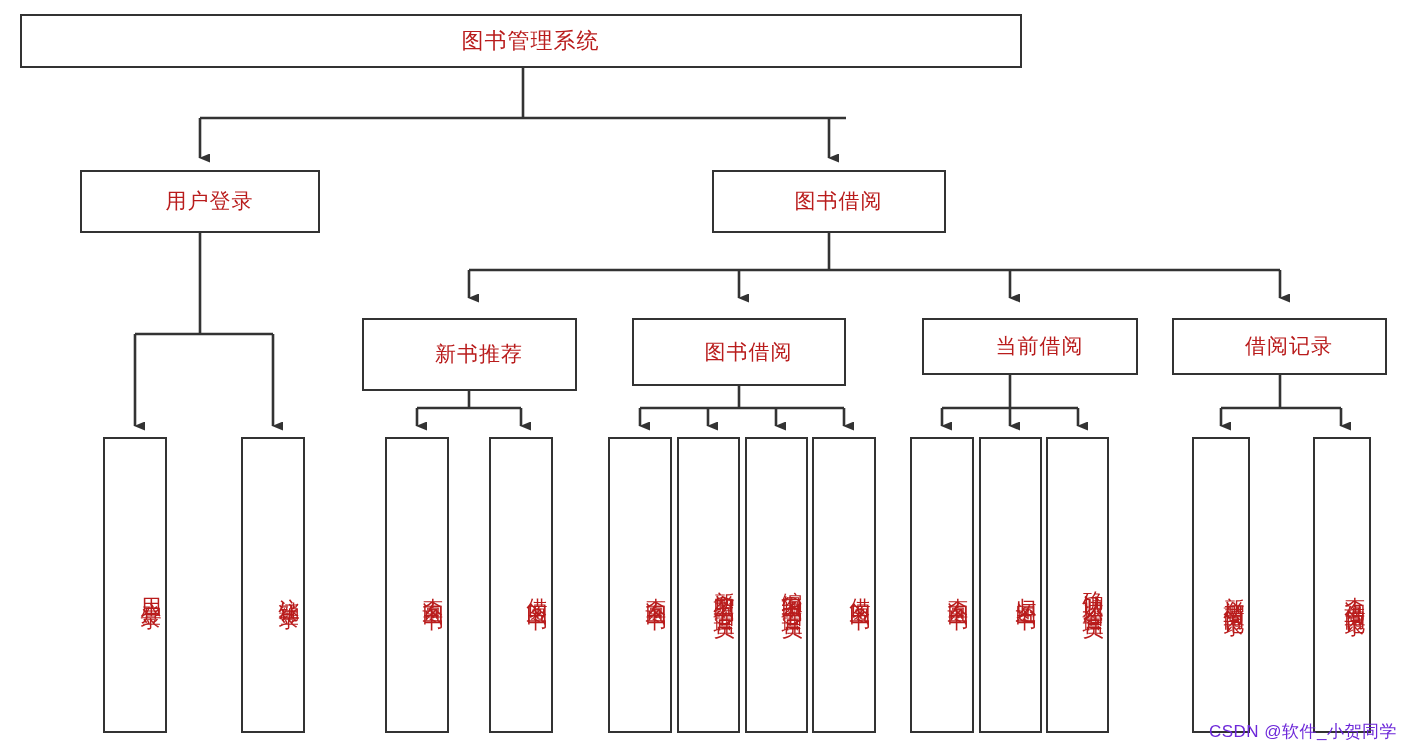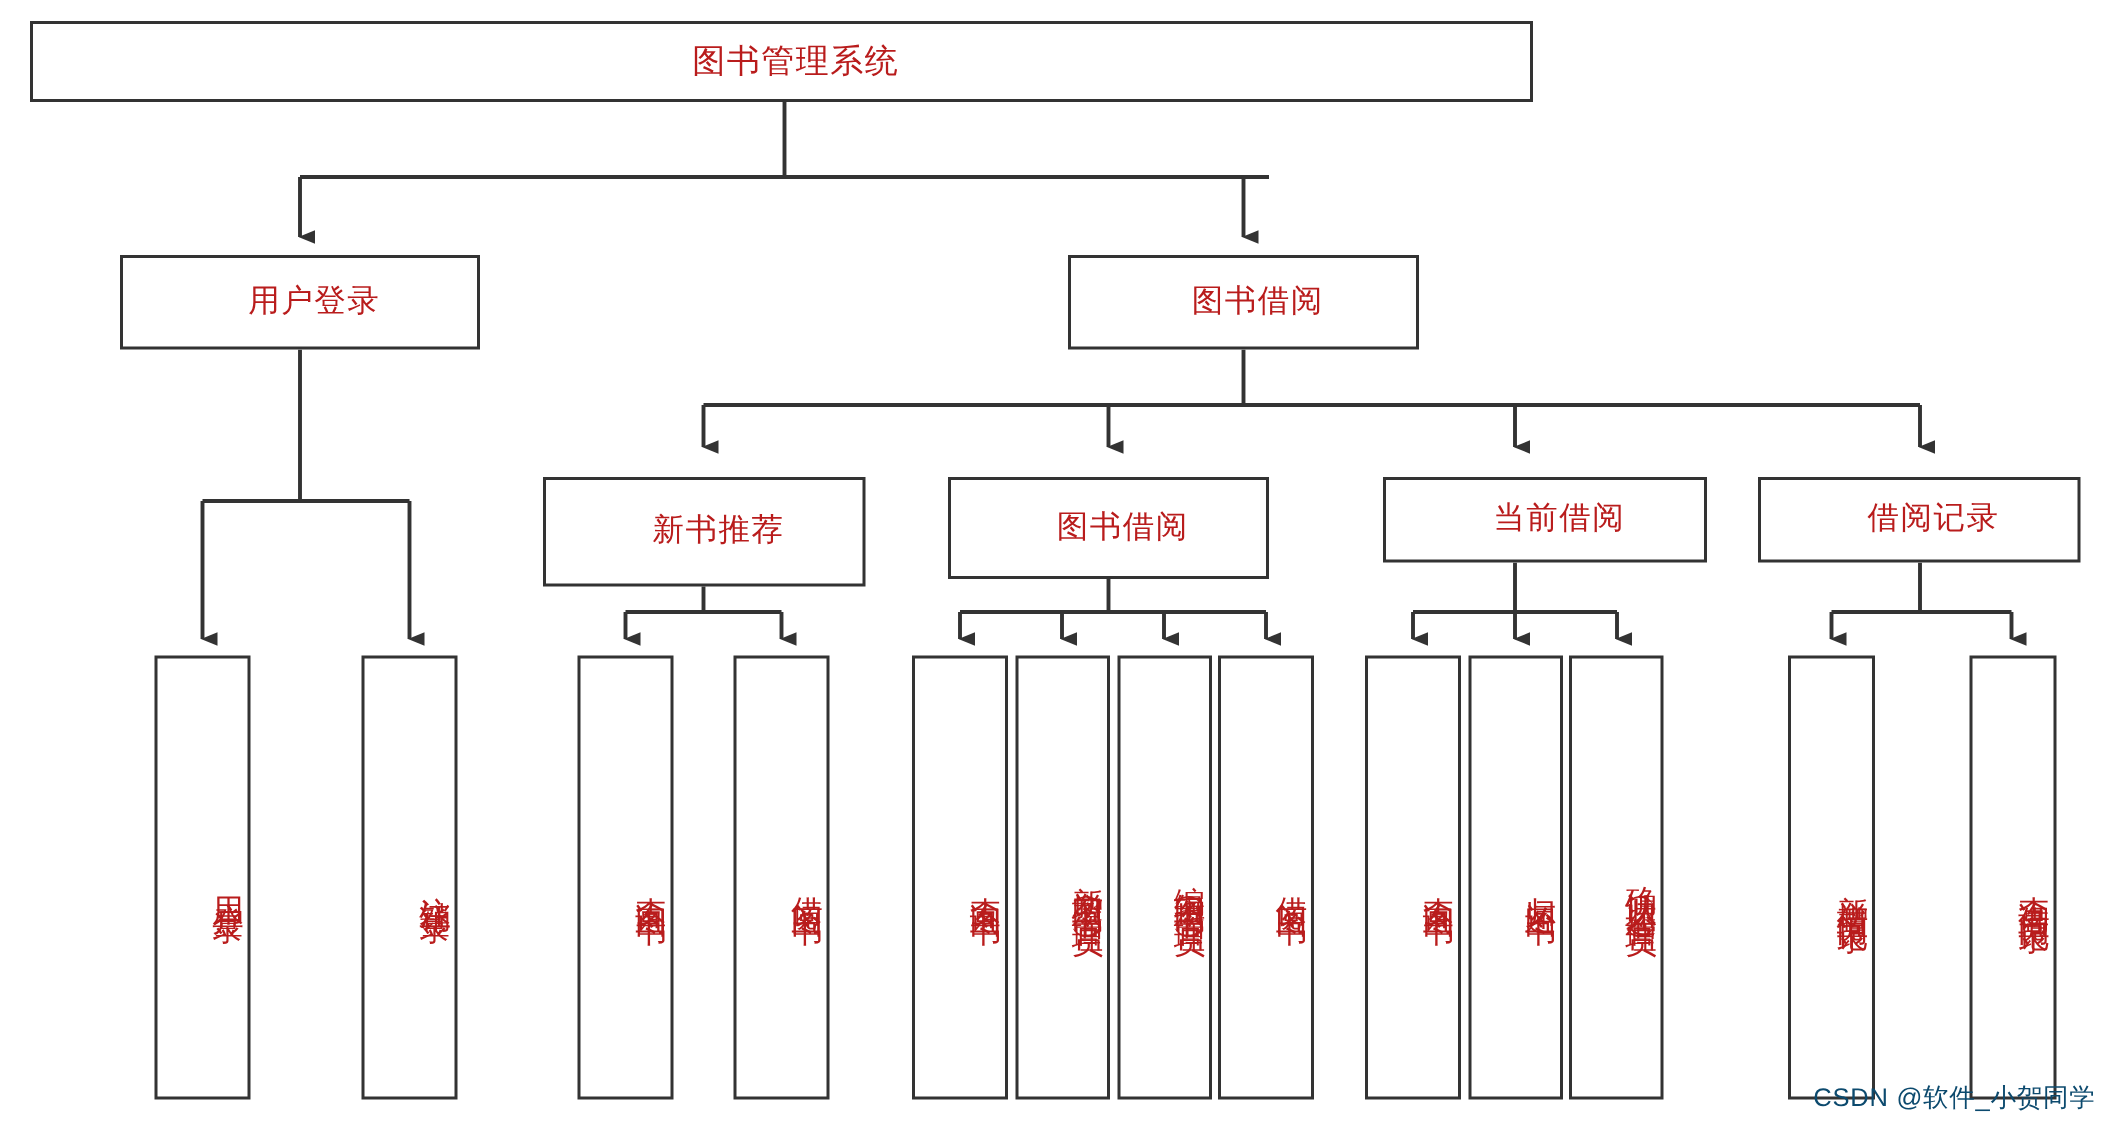--- a/index.html
+++ b/index.html
@@ -21,21 +21,21 @@
   .node-root{font-size:22px;}
   .node-v{
     writing-mode:vertical-rl;text-orientation:upright;
     font-size:21px;line-height:1.35;letter-spacing:4px;
     align-items:flex-start;justify-content:center;
     padding-top:14px;
   }
   .node-v.tall{padding-top:8px;}
   .watermark{
     position:absolute;right:8px;bottom:4px;
-    font-size:17px;color:#0c4a6e;white-space:nowrap;
+    font-size:17px;color:#6d28d9;white-space:nowrap;
     letter-spacing:0.5px;
   }
 </style>
 </head>
 <body>
 
 <div id="diagram-root">
 
   <svg class="canvas" xmlns="http://www.w3.org/2000/svg">
     <defs>

